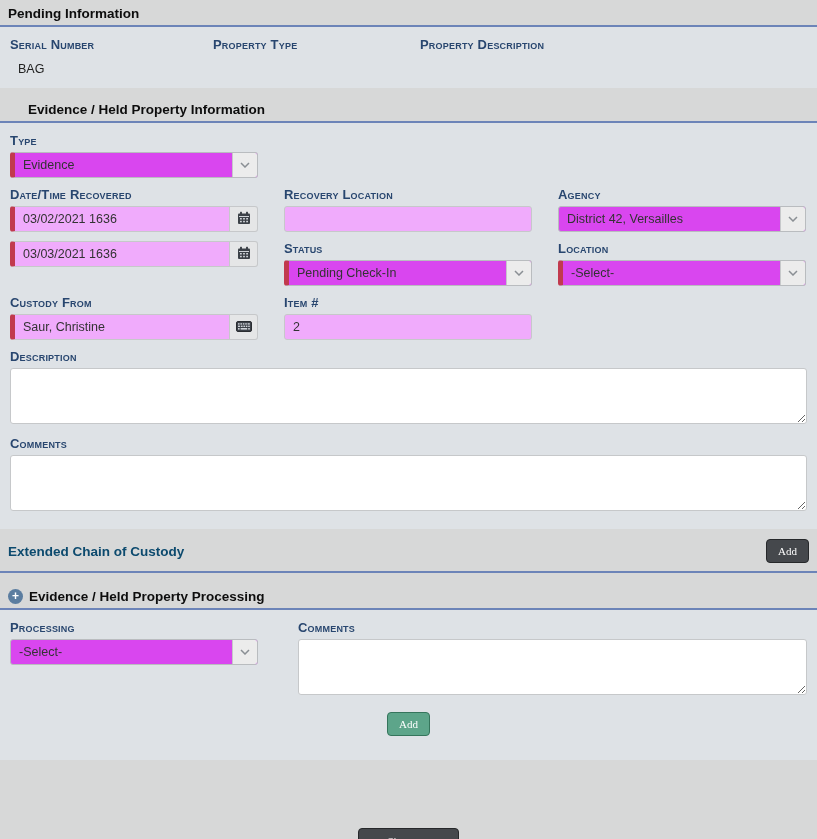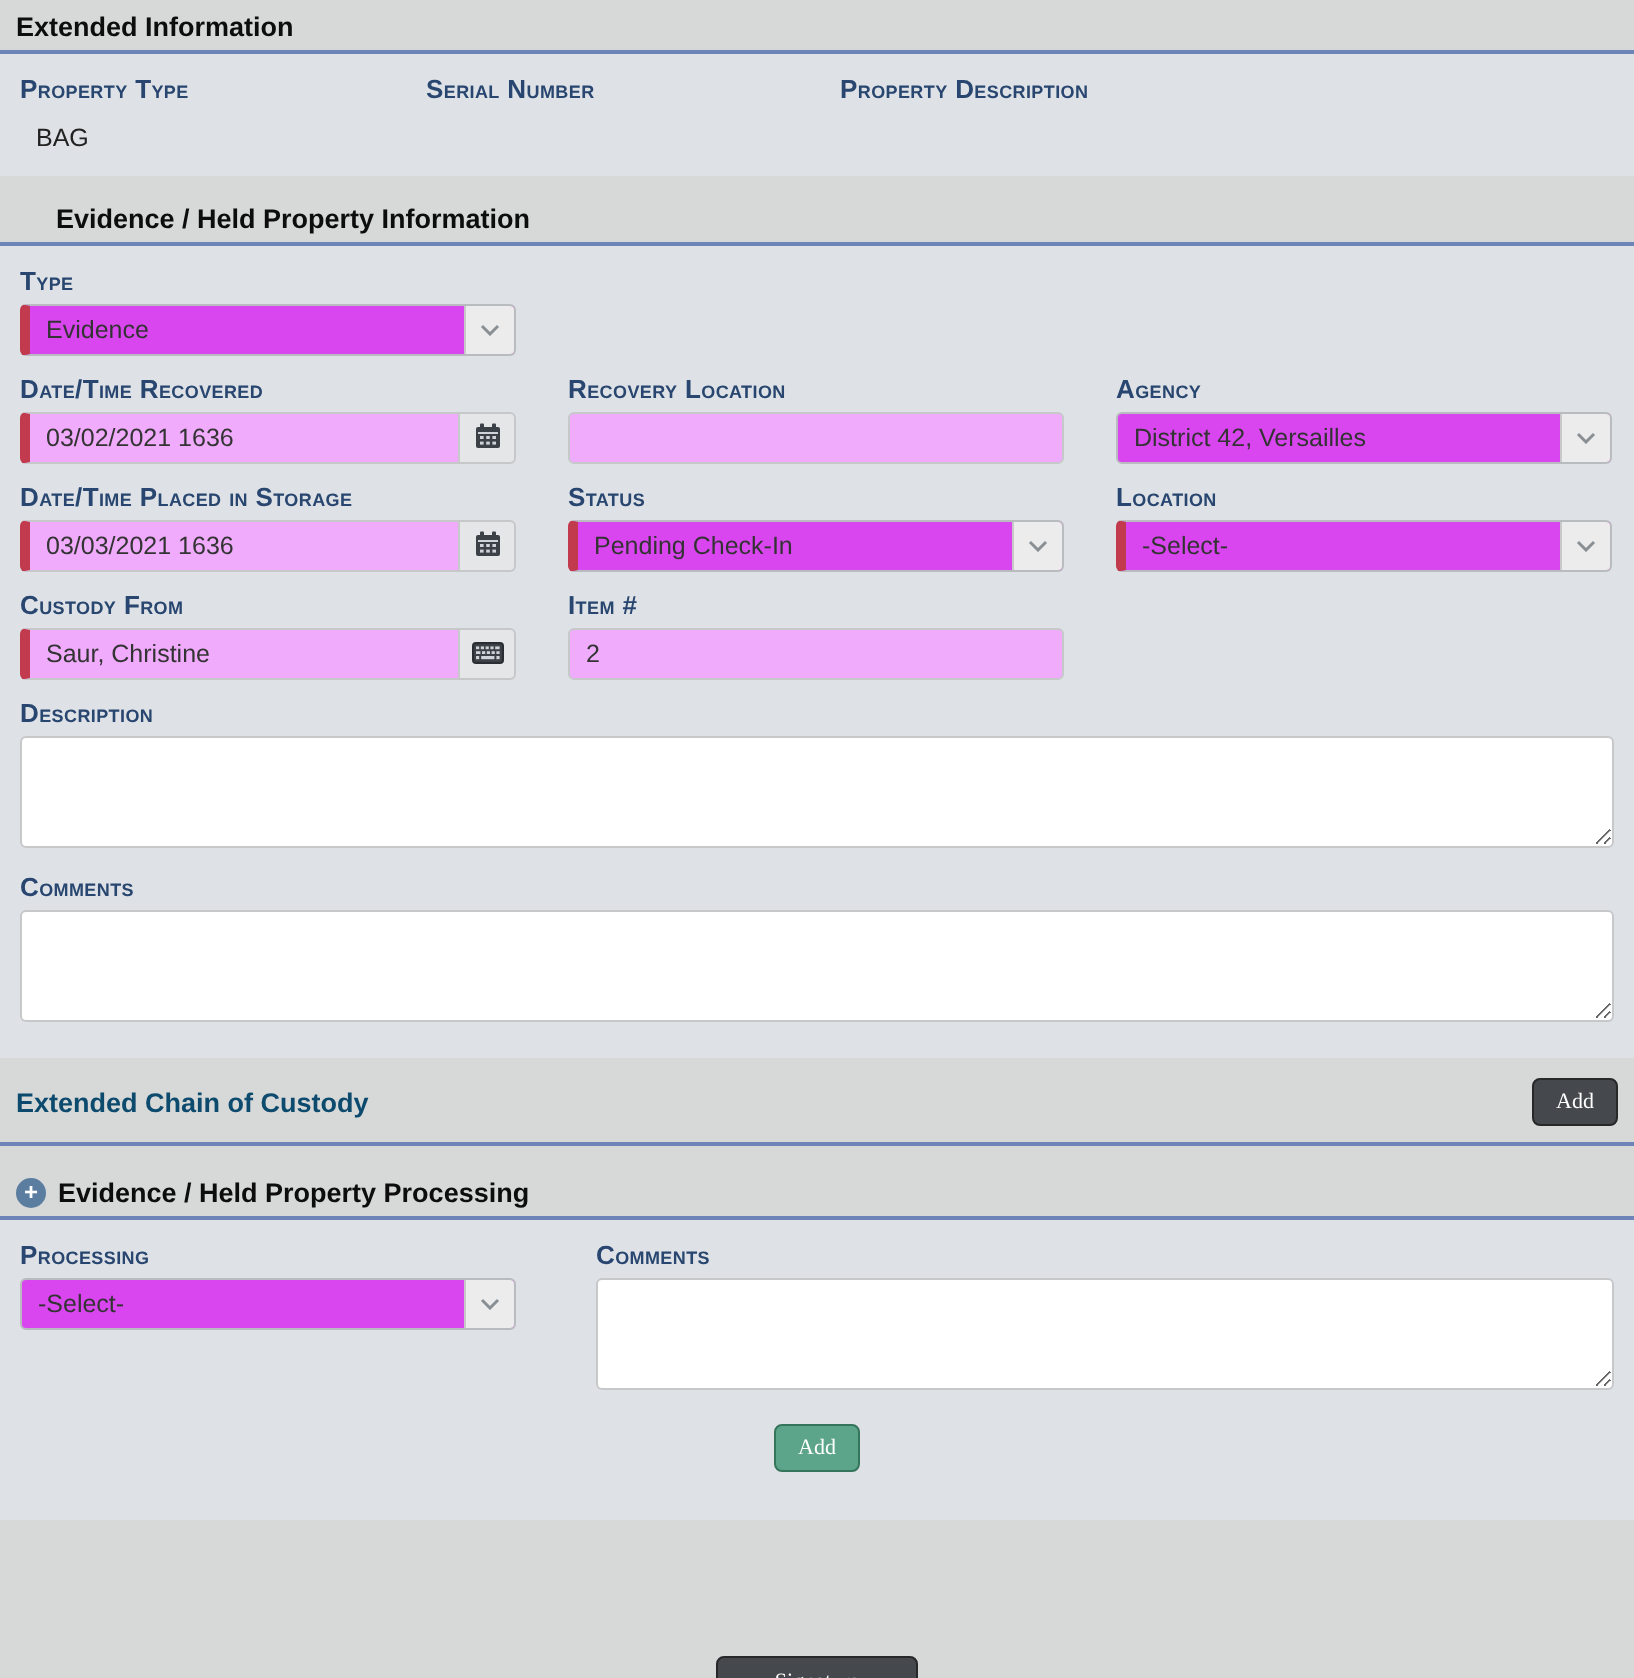--- a/index.html
+++ b/index.html
@@ -132,26 +132,26 @@
   .footer { padding-top:22px; }
   .footer .rowbtns { display:flex; justify-content:center; gap:11px; margin-top:17px; }
   .mt8 { margin-top:8px;padding-left:28px; }
   .mt10 { margin-top:10px; }
 </style>
 </head>
 <body>
 
 <div>
   <div class="section-header">
-    <span>Extended Information</span>
+    <span>Pending Information</span>
   </div>
   <div class="panel">
     <div class="pi-grid">
+      <div class="label">Serial Number</div>
       <div class="label">Property Type</div>
-      <div class="label">Serial Number</div>
       <div class="label">Property Description</div>
       <div class="pi-value">BAG</div>
       <div class="pi-value"></div>
       <div class="pi-value"></div>
     </div>
   </div>
 </div>
 
 <div>
   <div class="section-header mt8">
@@ -210,21 +210,20 @@
             <svg width="10" height="6" viewBox="0 0 10 6">
                 <path d="M1 1l4 4 4-4" stroke="#8a8f94" stroke-width="1.5" fill="none"></path>
               </svg>
           </span>
         </div>
       </div>
     </div>
 
     <div class="row">
       <div>
-        <div class="label">Date/Time Placed in Storage</div>
         <div class="ctl req has-btn">
           <input class="text" type="text" value="03/03/2021 1636" style="">
           <button class="icon-btn">
             <span>
               <svg width="14" height="14" viewBox="0 0 14 14">
                 <rect x="1" y="2.5" width="12" height="10.5" rx="1" fill="#3c4148"></rect>
                 <rect x="3" y="0.8" width="2" height="3" rx="0.5" fill="#3c4148"></rect>
                 <rect x="9" y="0.8" width="2" height="3" rx="0.5" fill="#3c4148"></rect>
                 <rect x="2" y="5" width="10" height="1" fill="#cfd3d8"></rect>
                 <rect x="3" y="7" width="1.8" height="1.5" fill="#cfd3d8"></rect>

